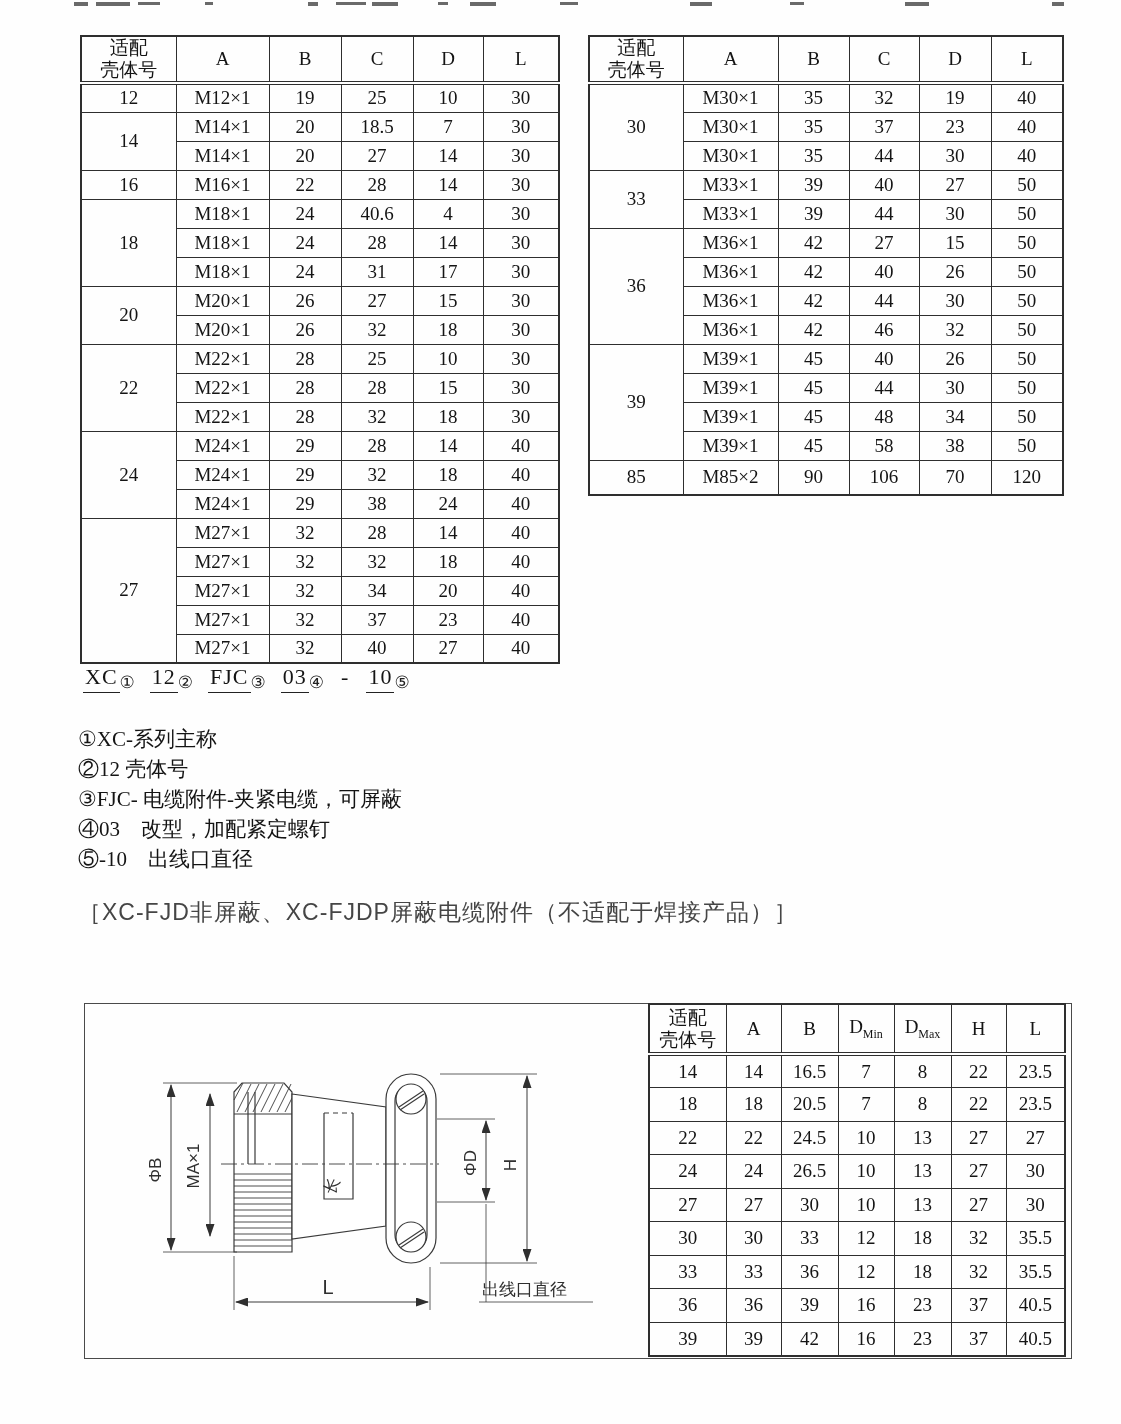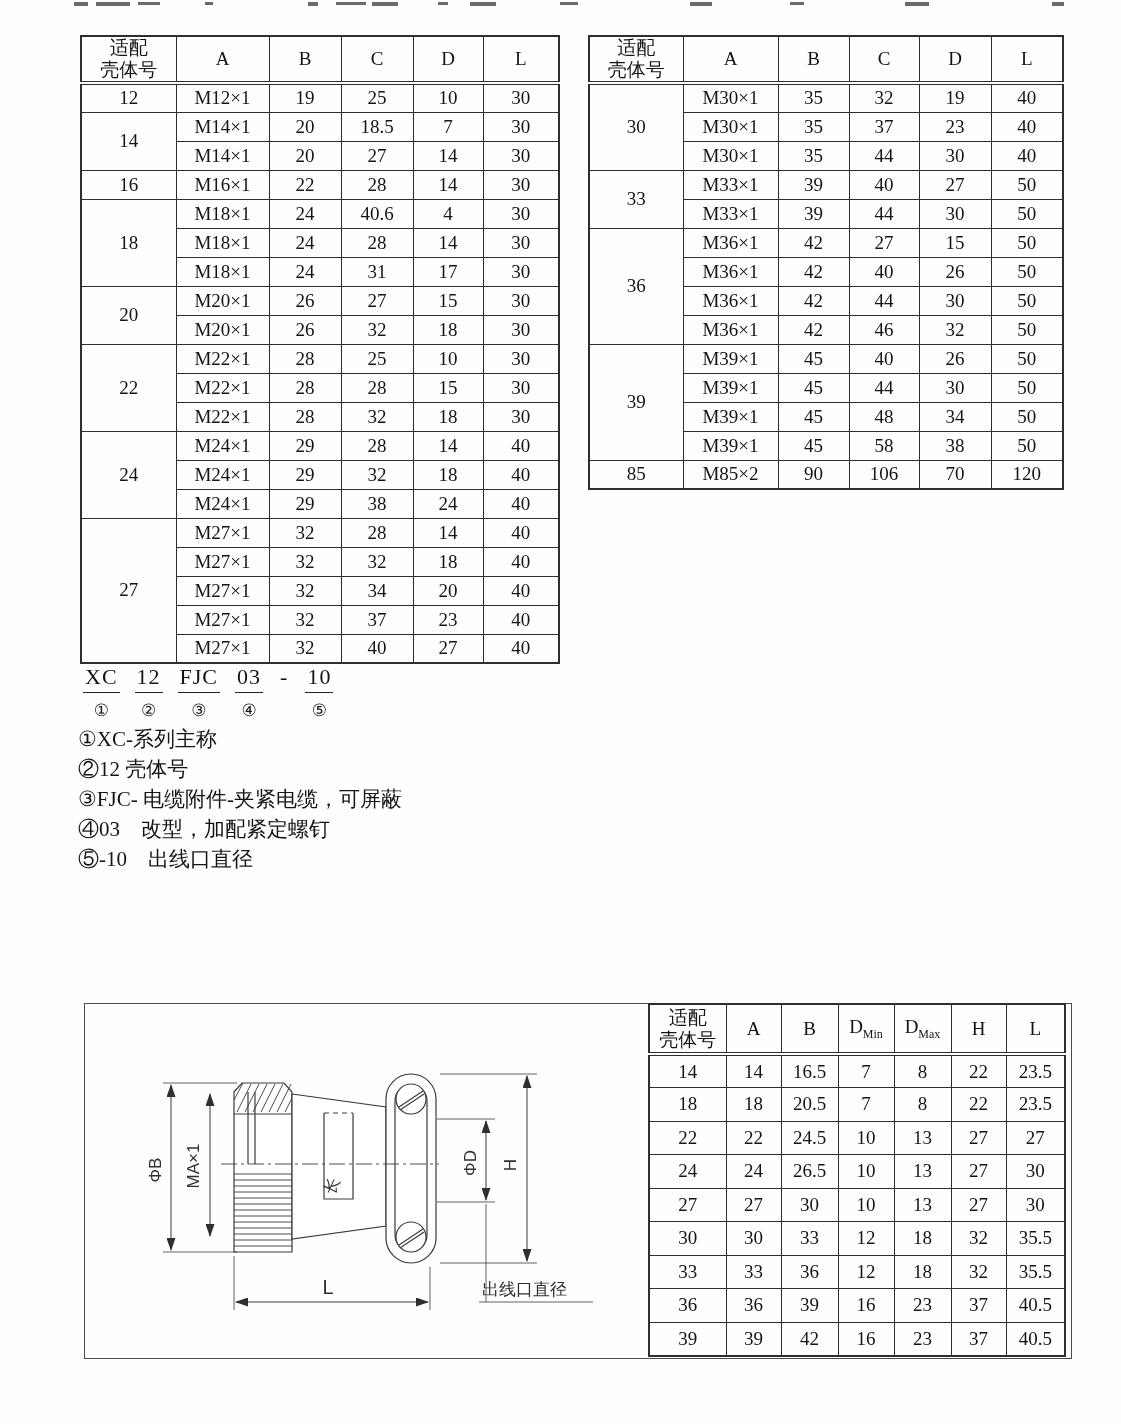--- a/index.html
+++ b/index.html
@@ -18,21 +18,21 @@
   
   table.spec{position:absolute;z-index:1;border-collapse:collapse;table-layout:fixed;
     background:transparent;border:2px solid #2e2e2e;}
   table.spec th,table.spec td{border:1px solid #2e2e2e;text-align:center;vertical-align:middle;
     padding:0;font-size:19px;font-weight:normal;color:#141414;font-family:"Liberation Serif", serif;}
   table.spec thead th{border-bottom:4px double #2e2e2e;}
   table.spec th div{line-height:22px;font-size:19px;}
   table.spec sub{font-size:12px;}
   
   #pn{position:absolute;left:83px;top:664px;z-index:1;display:flex;align-items:flex-start;}
-  .pn-seg{display:flex;flex-direction:column;align-items:center;margin-right:15px;}
+  .pn-seg{display:flex;flex-direction:row;align-items:center;margin-right:15px;}
   .pn-label{font-size:22px;letter-spacing:1px;border-bottom:1.5px solid #222;padding:0 2px 2px 2px;}
   .pn-label.nodash{border-bottom:none;}
   .pn-circle{font-size:17px;margin-top:7px;color:#222;}
   #notes{position:absolute;left:78px;top:724px;z-index:1;font-size:21px;line-height:30px;white-space:pre;}
   #secTitle{position:absolute;left:78px;top:897px;z-index:1;
     font-family:"Liberation Sans", sans-serif;font-size:23px;color:#454545;letter-spacing:1px;}
   #para{position:absolute;left:78px;top:936px;width:992px;z-index:1;
     font-size:21px;line-height:33px;text-indent:2em;text-align:justify;color:#1a1a1a;}
   
   #box{position:absolute;left:84px;top:1003px;width:986px;height:354px;z-index:1;border:1px solid #4a4a4a;}
@@ -349,21 +349,21 @@
           <td>34</td>
           <td>50</td>
         </tr>
         <tr style="height: 29px;">
           <td>M39×1</td>
           <td>45</td>
           <td>58</td>
           <td>38</td>
           <td>50</td>
         </tr>
-        <tr style="height: 29px;">
+        <tr style="height: 35px;">
           <td rowspan="1">85</td>
           <td>M85×2</td>
           <td>90</td>
           <td>106</td>
           <td>70</td>
           <td>120</td>
         </tr>
       </tbody>
     </table>
 
@@ -392,20 +392,21 @@
         <div class="pn-label">10</div>
         <div class="pn-circle">⑤</div>
       </div>
     </div>
   <div id="notes">①XC-系列主称
 ②12 壳体号
 ③FJC- 电缆附件-夹紧电缆，可屏蔽
 ④03　改型，加配紧定螺钉
 ⑤-10　出线口直径</div>
 
+  <div id="secTitle">［XC-FJD非屏蔽、XC-FJDP屏蔽电缆附件（不适配于焊接产品）］</div>
 
   <div id="box">
     <svg id="drawing" width="560" height="354" viewBox="0 0 560 354">
       <defs>
         <marker id="arr" markerWidth="13" markerHeight="9" refX="12" refY="4.5" orient="auto-start-reverse">
           <path d="M0,0 L13,4.5 L0,9 z" fill="#2f2f2f"></path>
         </marker>
       </defs>
       <g stroke="#3a3a3a" stroke-width="1.2" fill="none">
 

